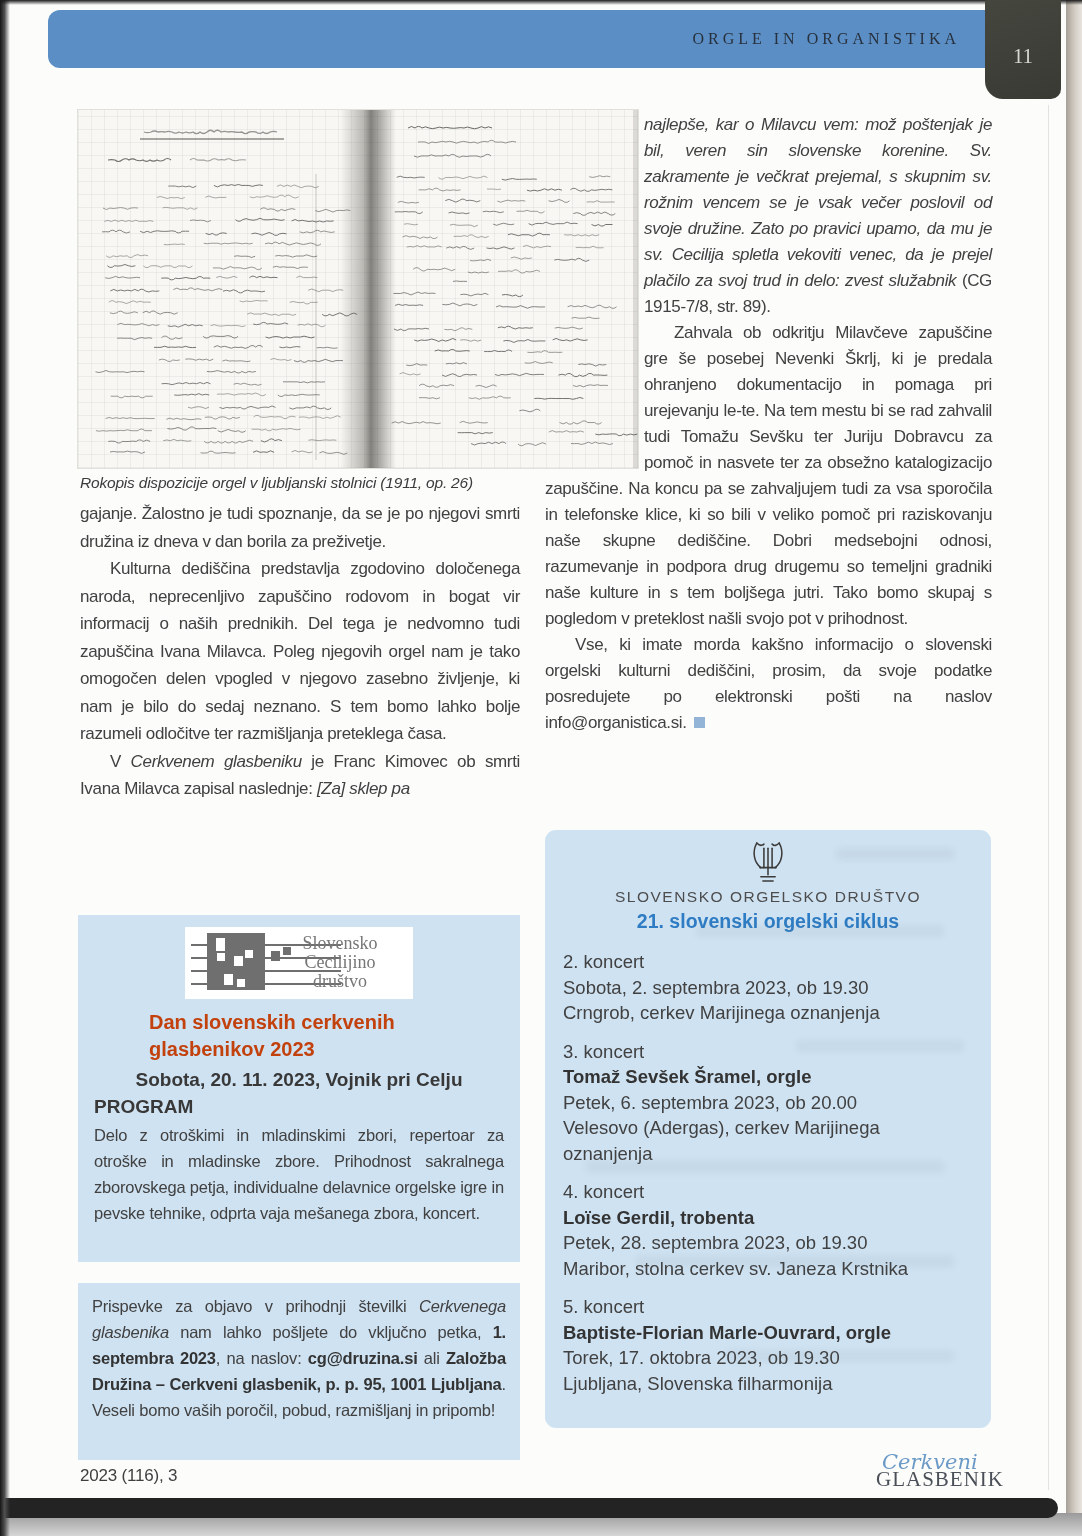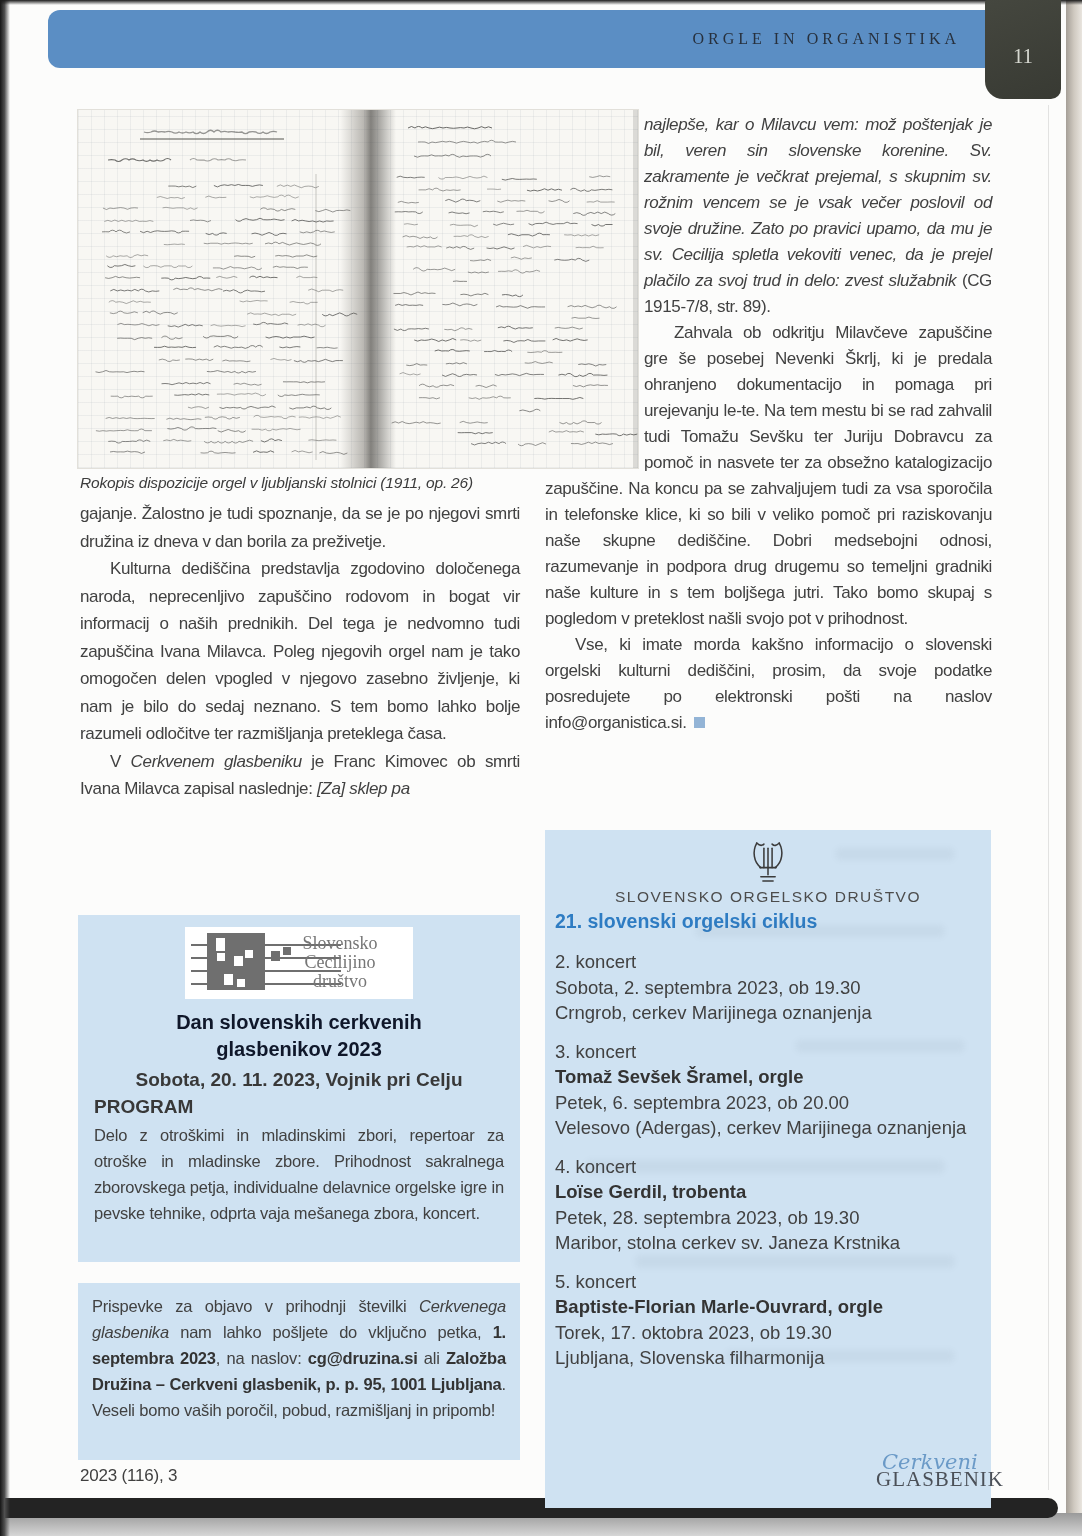--- a/index.html
+++ b/index.html
@@ -57,34 +57,34 @@
   
   .bluebox{background:#cfe2f2;box-sizing:border-box;overflow:hidden;}
   .cec-box{left:78px;top:915px;width:442px;height:347px;padding:10px 16px;}
   .logo{width:228px;height:72px;background:#ffffff;margin:2px auto 10px;position:relative;}
   .logo-line{position:absolute;left:6px;width:150px;height:2px;background:#6f6f6f;}
   .logo-square{position:absolute;left:22px;top:6px;width:58px;height:57px;background:#6f6f6f;}
   .note{position:absolute;background:#ffffff;}
   .note-g{position:absolute;background:#6f6f6f;}
   .logo-text{position:absolute;left:86px;top:7px;width:138px;text-align:center;
     font-family:"Liberation Serif",serif;color:#767676;font-size:18px;line-height:19px;}
-  .cec-title{color:#0f172a;font-weight:bold;font-size:20px;line-height:27px;
-    text-align:center;width:300px;margin:0 auto;}
+  .cec-title{color:#c2410c;font-weight:bold;font-size:20px;line-height:27px;
+    text-align:left;width:300px;margin:0 auto;}
   .cec-date{font-weight:bold;font-size:19px;color:#383838;text-align:center;margin-top:6px;}
   .cec-program{font-weight:bold;font-size:19px;color:#383838;margin-top:5px;}
   .cec-body{font-size:16.5px;letter-spacing:-.2px;line-height:26px;text-align:justify;
     color:#414141;margin-top:4px;}
 
   .sub-box{left:78px;top:1283px;width:442px;height:177px;padding:10px 14px;
     font-size:16.5px;letter-spacing:-.2px;line-height:26px;text-align:justify;color:#414141;}
 
-  .org-box{left:545px;top:830px;width:446px;height:678px;padding:8px 10px;position:relative;}
+  .org-box{left:545px;top:830px;width:446px;height:598px;padding:8px 18px;position:relative;border-radius:11px;}
   .lyre{display:block;margin:2px auto 0;width:42px;height:45px;}
   .sod-name{text-align:center;font-size:15.5px;letter-spacing:1.5px;color:#4c4c4c;margin-top:3px;}
-  .sod-title{font-size:19.5px;font-weight:bold;color:#2e7cc3;margin-top:4px;}
+  .sod-title{text-align:center;font-size:19.5px;font-weight:bold;color:#2e7cc3;margin-top:4px;}
   .concerts{margin-top:16px;font-size:18.5px;line-height:25.5px;color:#414141;}
   .concert{margin-bottom:13px;}
   .concert p{margin:0;}
   .smudge{position:absolute;background:#5a6a78;opacity:.07;filter:blur(3px);border-radius:6px;}
 
   
   .footer-issue{left:80px;top:1466px;font-size:17px;color:#3f3f3f;letter-spacing:-.2px;}
   .brand{left:876px;top:1446px;width:140px;}
   .brand-script{display:block;font-family:"DejaVu Serif",serif;font-style:italic;
     color:#6b9ac7;font-size:21px;margin:4px 0 -7px 6px;}

